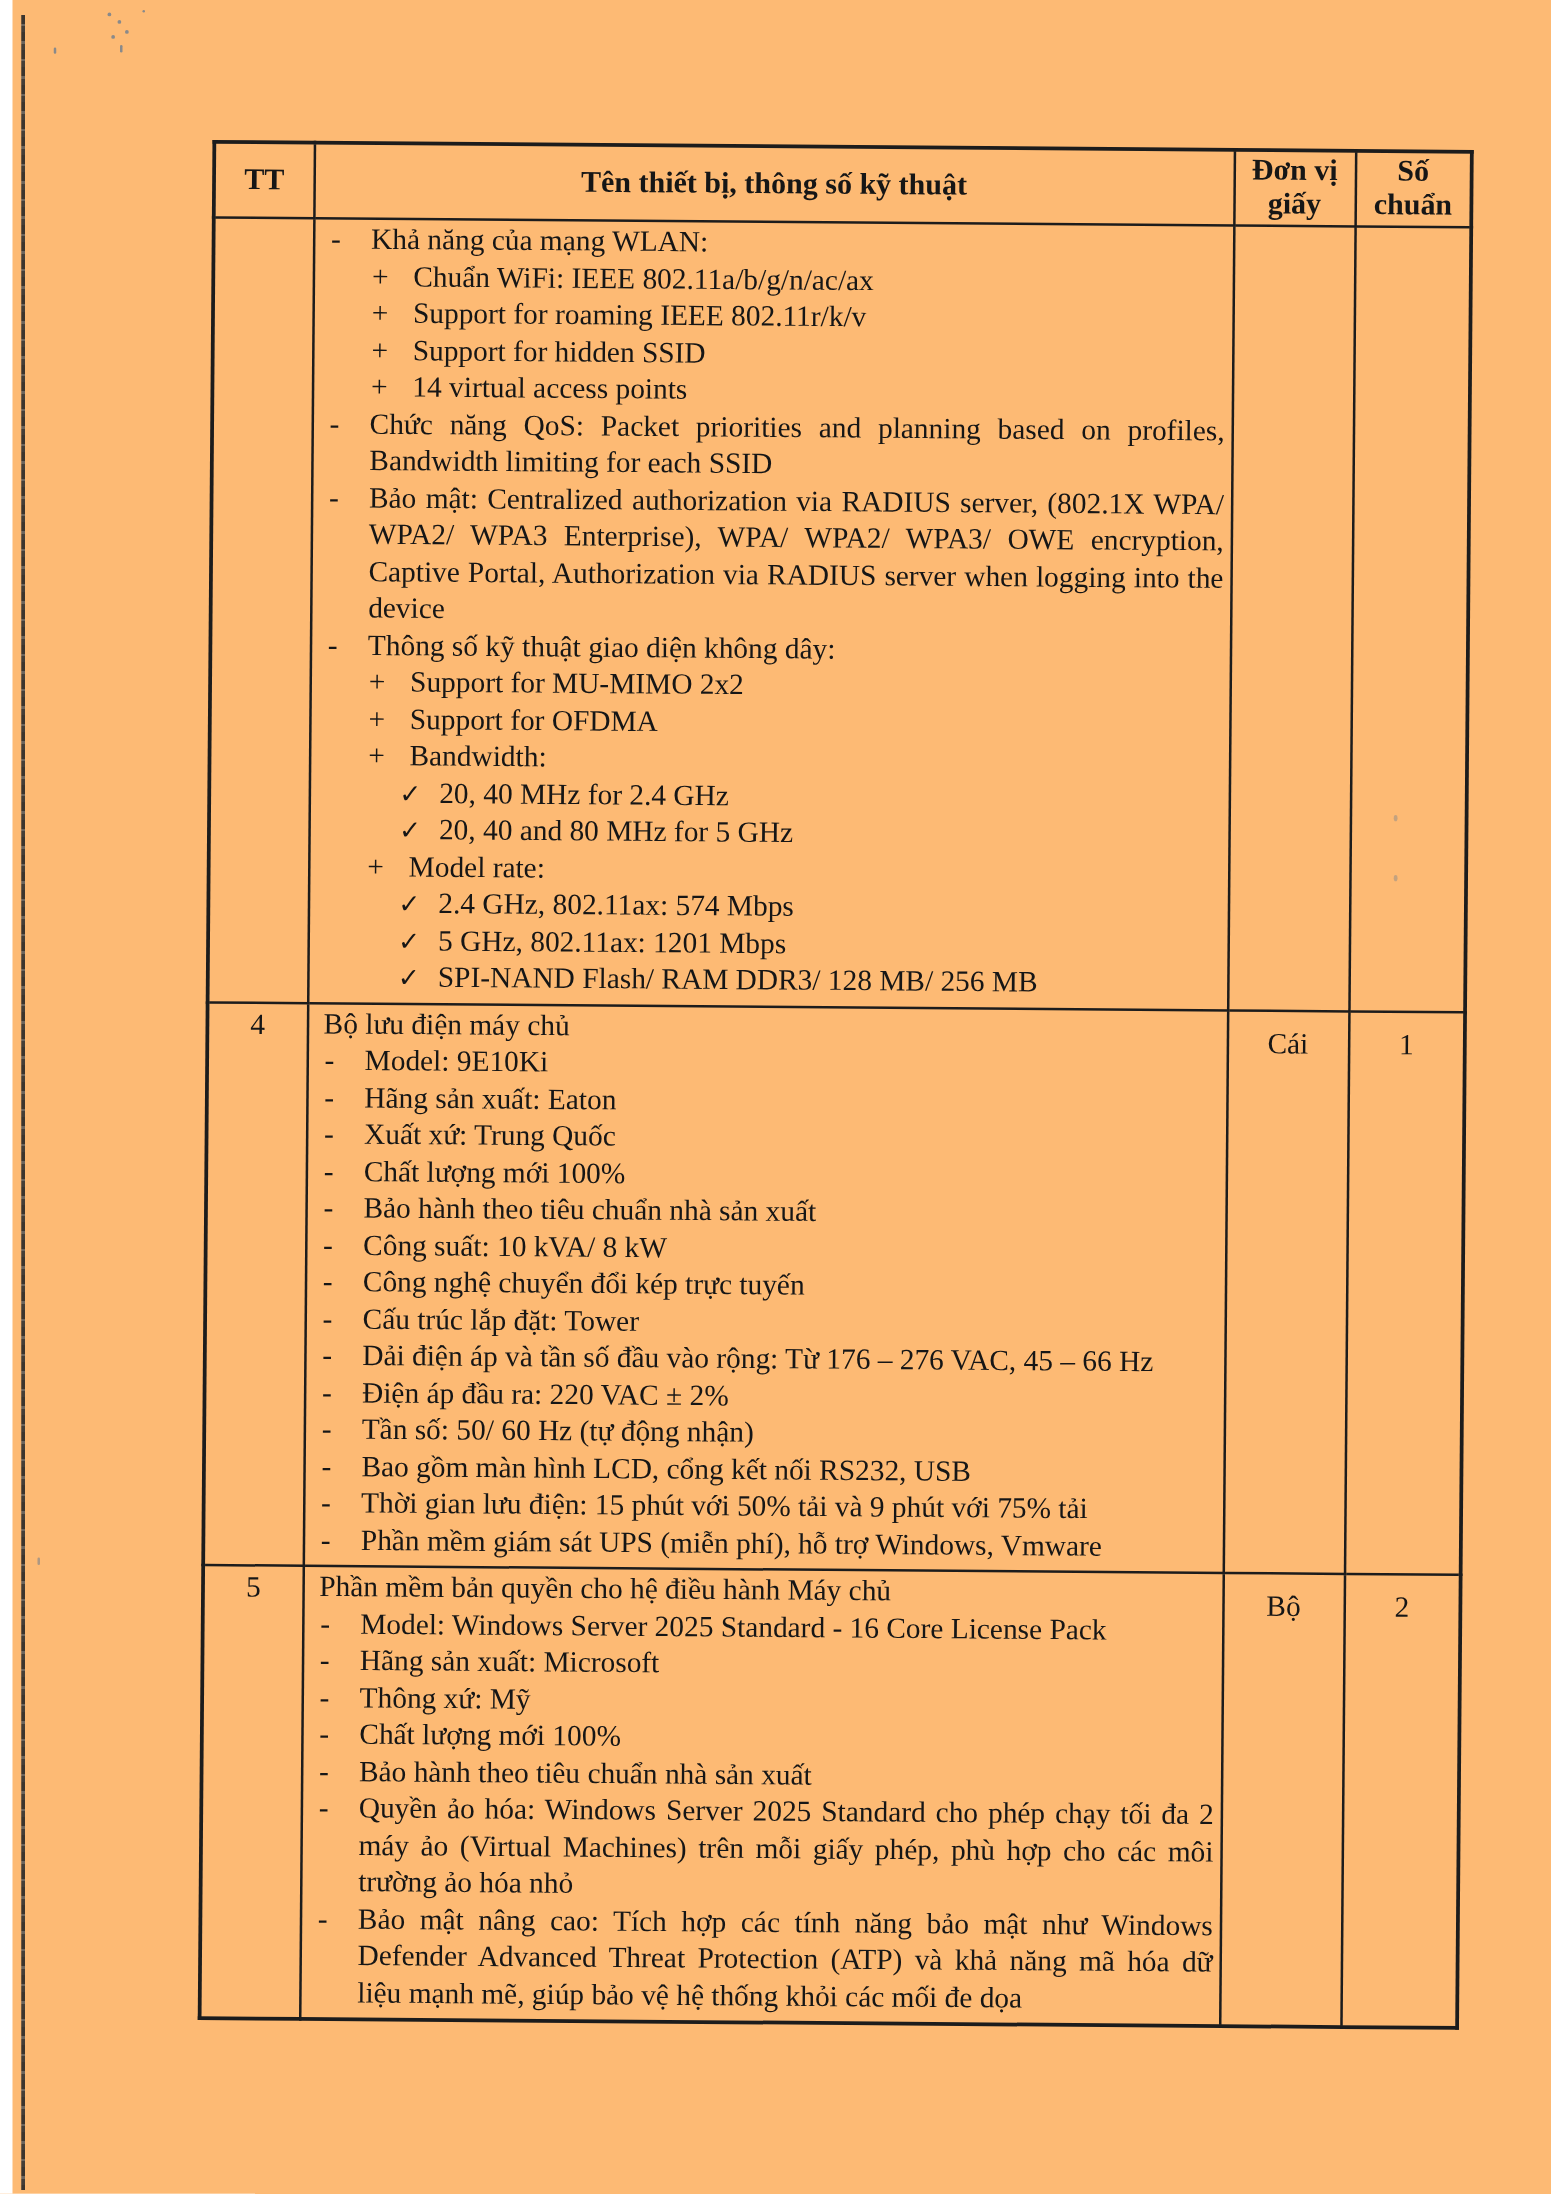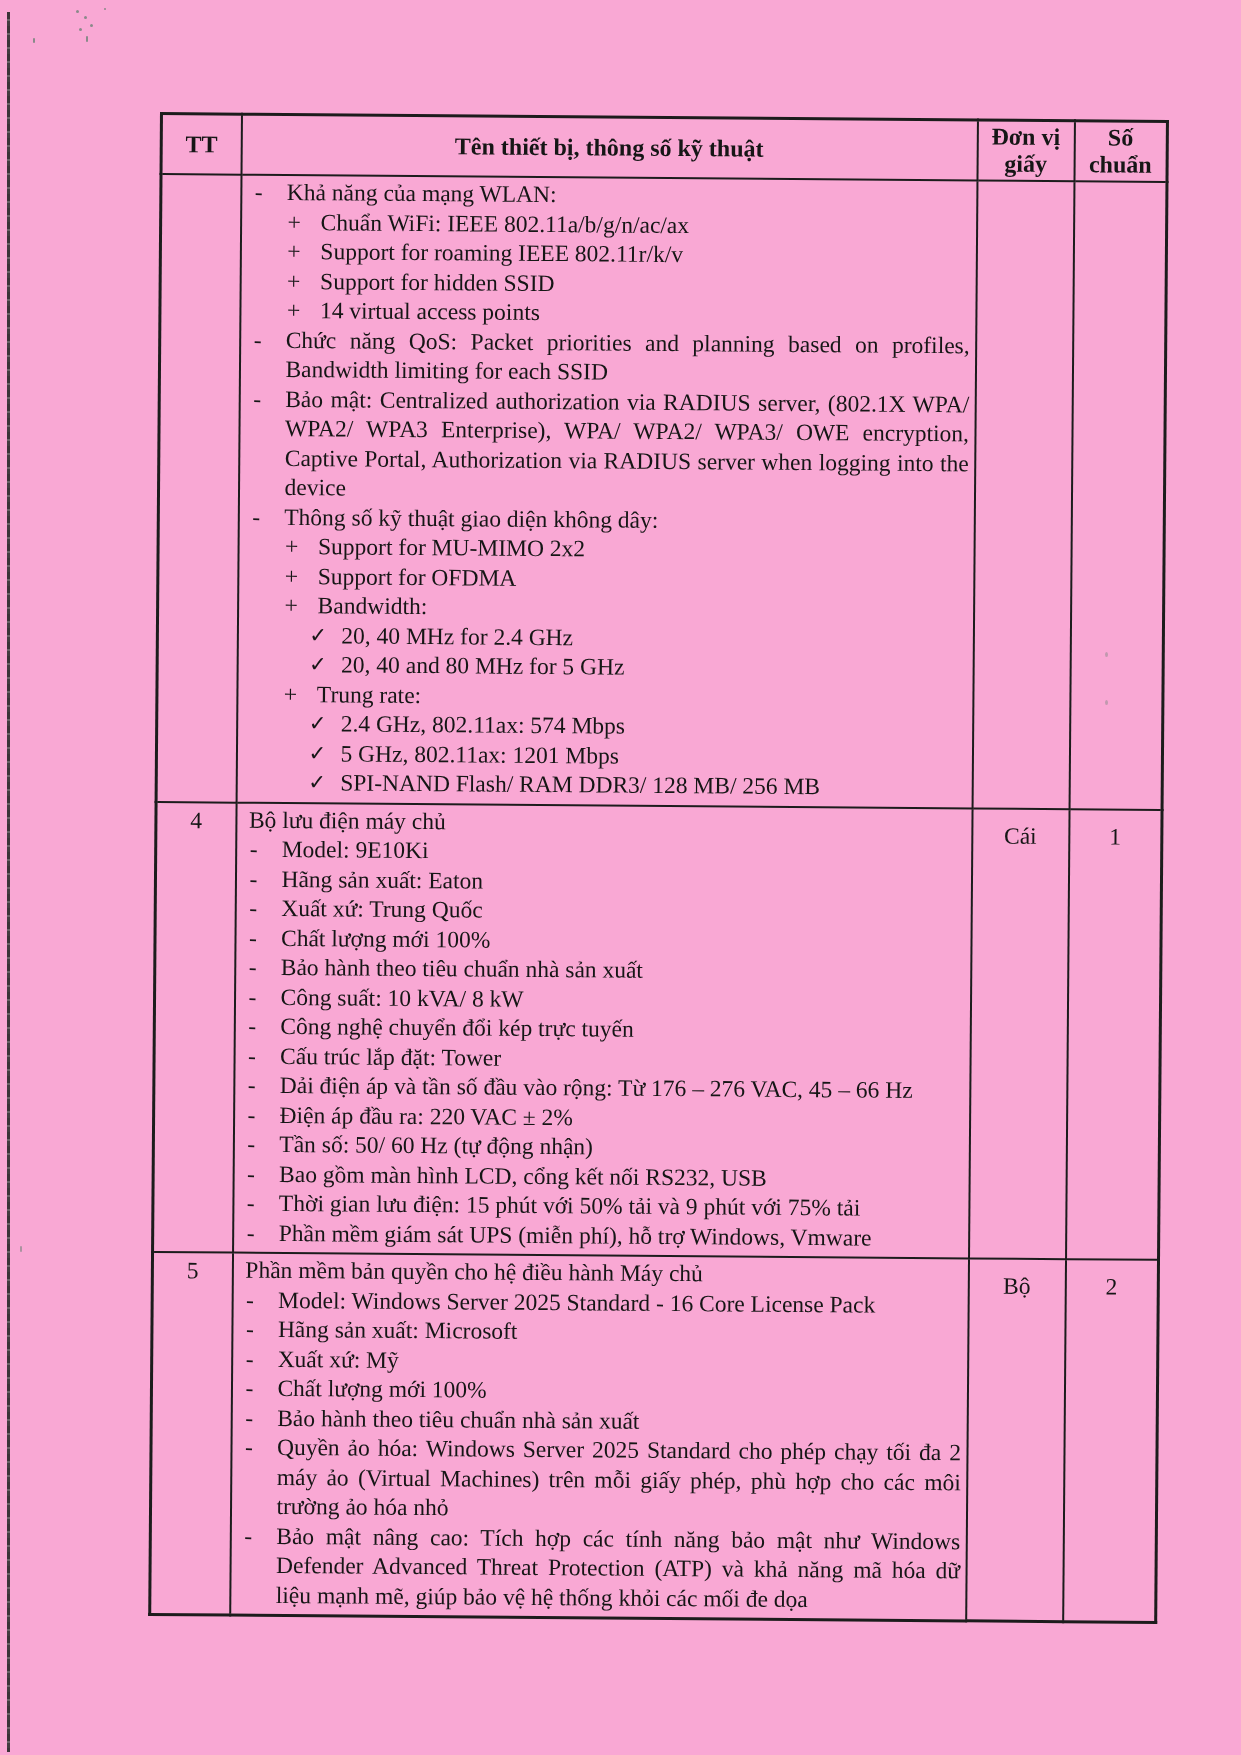--- a/index.html
+++ b/index.html
@@ -4,21 +4,21 @@
 <style>
   html, body { margin: 0; padding: 0; }
   body {
     width: 1241px; height: 1755px;
     background: #ffffff;
     font-family: "Liberation Serif", "DejaVu Serif", serif;
     color: #161616;
     position: relative;
     overflow: hidden;
   }
-  .page { position: absolute; inset: 0; background: #f9a8d4; }
+  .page { position: absolute; inset: 0; background: #fdba74; margin-left: 10px; }
 
   
   .edge-line {
     position: absolute; left: 7px; top: 12px; width: 3px; height: 1740px;
     background: repeating-linear-gradient(to bottom, #262626 0 7px, #5a5a5a 7px 9px, #303030 9px 14px);
     opacity: .9;
   }
   .speck { position: absolute; background: #8a8a8a; border-radius: 50%; width: 3px; height: 3px; }
 
   
@@ -101,21 +101,21 @@
               <div class="item lvl2"><span class="marker">+</span><span>Support for hidden SSID</span></div>
               <div class="item lvl2"><span class="marker">+</span><span>14 virtual access points</span></div>
               <div class="item lvl1"><span class="marker">-</span><span>Chức năng QoS: Packet priorities and planning based on profiles, Bandwidth limiting for each SSID</span></div>
               <div class="item lvl1"><span class="marker">-</span><span>Bảo mật: Centralized authorization via RADIUS server, (802.1X WPA/ WPA2/ WPA3 Enterprise), WPA/ WPA2/ WPA3/ OWE encryption, Captive Portal, Authorization via RADIUS server when logging into the device</span></div>
               <div class="item lvl1"><span class="marker">-</span><span>Thông số kỹ thuật giao diện không dây:</span></div>
               <div class="item lvl2"><span class="marker">+</span><span>Support for MU-MIMO 2x2</span></div>
               <div class="item lvl2"><span class="marker">+</span><span>Support for OFDMA</span></div>
               <div class="item lvl2"><span class="marker">+</span><span>Bandwidth:</span></div>
               <div class="item lvl3"><span class="marker">✓</span><span>20, 40 MHz for 2.4 GHz</span></div>
               <div class="item lvl3"><span class="marker">✓</span><span>20, 40 and 80 MHz for 5 GHz</span></div>
-              <div class="item lvl2"><span class="marker">+</span><span>Trung rate:</span></div>
+              <div class="item lvl2"><span class="marker">+</span><span>Model rate:</span></div>
               <div class="item lvl3"><span class="marker">✓</span><span>2.4 GHz, 802.11ax: 574 Mbps</span></div>
               <div class="item lvl3"><span class="marker">✓</span><span>5 GHz, 802.11ax: 1201 Mbps</span></div>
               <div class="item lvl3"><span class="marker">✓</span><span>SPI-NAND Flash/ RAM DDR3/ 128 MB/ 256 MB</span></div>
             </div>
           </td>
           <td class="unit-cell"></td>
           <td class="qty-cell"></td>
         </tr>
         <tr>
           <td class="tt-cell">4</td>
@@ -141,21 +141,21 @@
           <td class="unit-cell">Cái</td>
           <td class="qty-cell">1</td>
         </tr>
         <tr>
           <td class="tt-cell">5</td>
           <td class="spec-cell">
             <div class="cell-inner h2">
               <div class="row-title">Phần mềm bản quyền cho hệ điều hành Máy chủ</div>
               <div class="item lvl1"><span class="marker">-</span><span>Model: Windows Server 2025 Standard - 16 Core License Pack</span></div>
               <div class="item lvl1"><span class="marker">-</span><span>Hãng sản xuất: Microsoft</span></div>
-              <div class="item lvl1"><span class="marker">-</span><span>Xuất xứ: Mỹ</span></div>
+              <div class="item lvl1"><span class="marker">-</span><span>Thông xứ: Mỹ</span></div>
               <div class="item lvl1"><span class="marker">-</span><span>Chất lượng mới 100%</span></div>
               <div class="item lvl1"><span class="marker">-</span><span>Bảo hành theo tiêu chuẩn nhà sản xuất</span></div>
               <div class="item lvl1"><span class="marker">-</span><span>Quyền ảo hóa: Windows Server 2025 Standard cho phép chạy tối đa 2 máy ảo (Virtual Machines) trên mỗi giấy phép, phù hợp cho các môi trường ảo hóa nhỏ</span></div>
               <div class="item lvl1"><span class="marker">-</span><span>Bảo mật nâng cao: Tích hợp các tính năng bảo mật như Windows Defender Advanced Threat Protection (ATP) và khả năng mã hóa dữ liệu mạnh mẽ, giúp bảo vệ hệ thống khỏi các mối đe dọa</span></div>
             </div>
           </td>
           <td class="unit-cell">Bộ</td>
           <td class="qty-cell">2</td>
         </tr>
       </tbody>

